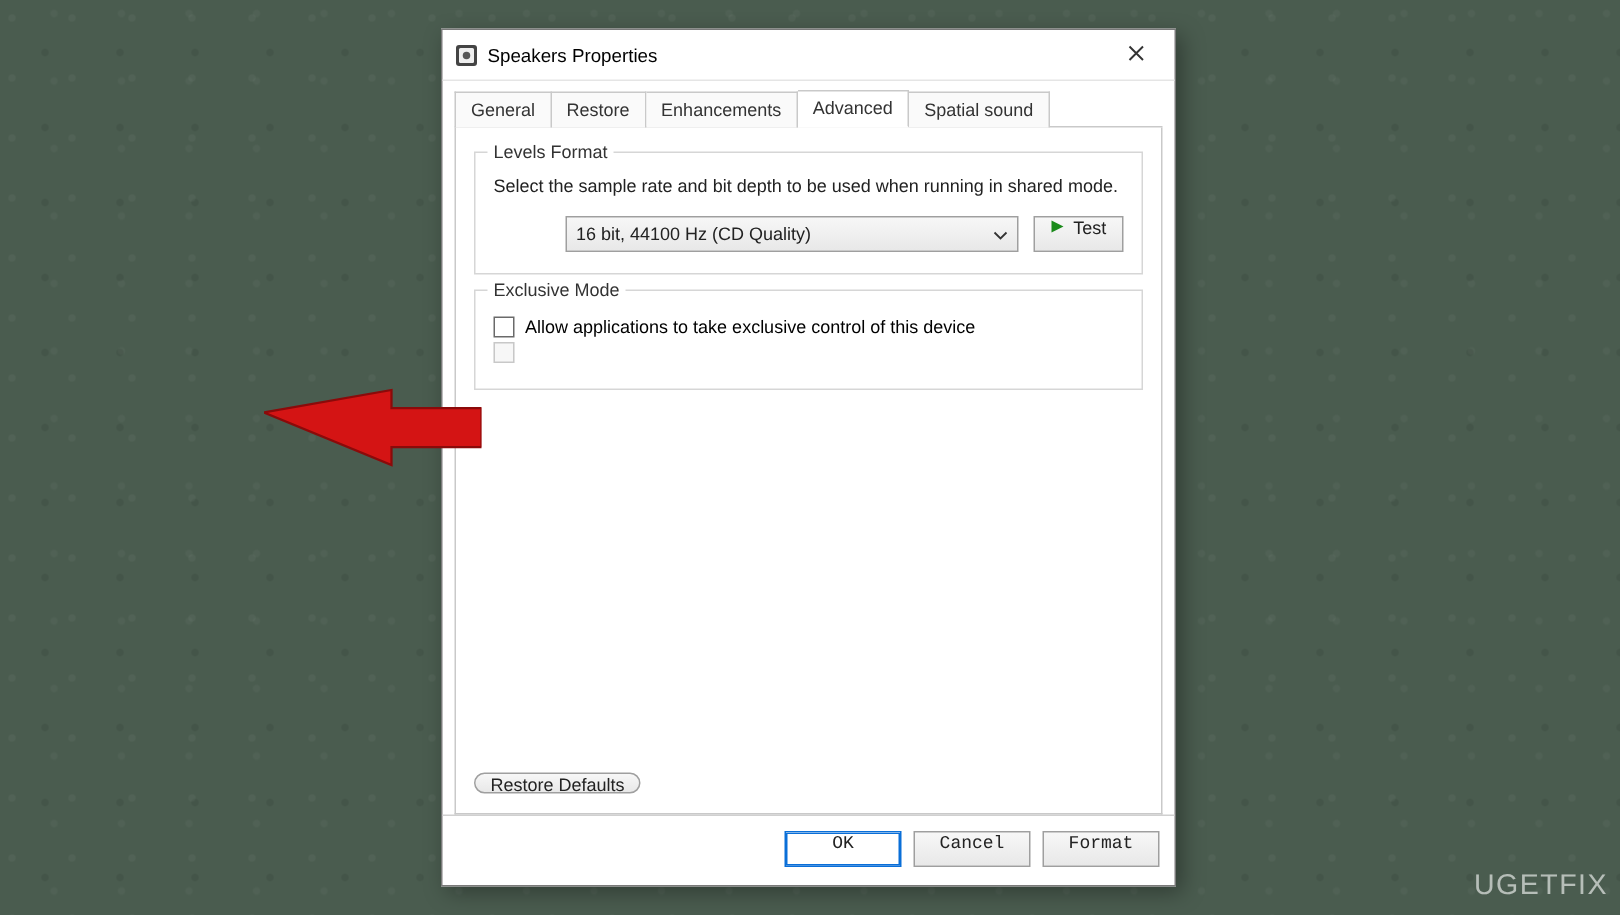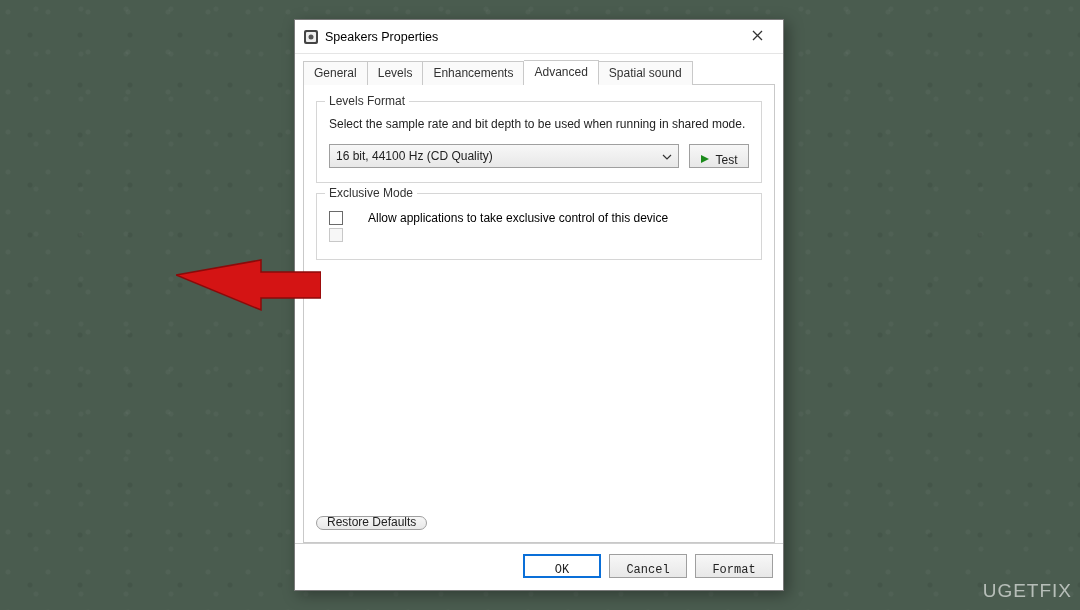--- a/index.html
+++ b/index.html
@@ -114,20 +114,21 @@
     font-size: 12px;
     color: #222;
     line-height: 1.35;
     margin-bottom: 12px;
   }
 
   .format-row {
     display: flex;
     gap: 10px;
     align-items: stretch;
+    margin-left: 48px;
   }
   .dropdown {
     flex: 1;
     height: 24px;
     border: 1px solid #9f9f9f;
     background: linear-gradient(#f7f7f7,#e8e8e8);
     display: flex;
     align-items: center;
     padding: 0 6px;
     font-size: 12px;
@@ -137,34 +138,34 @@
   }
   .dropdown .dd-text { flex:1; }
   .dropdown .chevron { width: 10px; height: 10px; }
 
   .btn {
     height: 24px;
     min-width: 60px;
     border: 1px solid #9f9f9f;
     background: linear-gradient(#f7f7f7,#e8e8e8);
     display: inline-flex;
-    align-items: flex-end;
+    align-items: flex-start;
     justify-content: center;
     font-size: 12px;
     color: #222;
     padding: 0 10px;
     gap: 5px;
     cursor: pointer;
   }
   .btn .play-icon svg { width:10px; height:10px; }
 
   .check-row {
     display: flex;
     align-items: center;
-    gap: 25px;
+    gap: 7px;
     margin: 3px 0;
     font-size: 12px;
   }
   .checkbox {
     width: 14px; height: 14px;
     border: 1px solid #6a6a6a;
     background: #fff;
   }
   .check-row.disabled { color: #9b9b9b; }
   .check-row.disabled .checkbox { border-color: #c8c8c8; background:#f7f7f7; }
@@ -231,21 +232,21 @@
         <svg viewBox="0 0 11 11">
             <path d="M1 1 L10 10 M10 1 L1 10" stroke="#333" stroke-width="1.3"></path>
           </svg>
       </span>
     </div>
   </div>
 
   <div class="tabs-wrap">
     <div class="tabs">
       <div class="tab">General</div>
-      <div class="tab">Levels</div>
+      <div class="tab">Restore</div>
       <div class="tab">Enhancements</div>
       <div class="tab active">Advanced</div>
       <div class="tab">Spatial sound</div>
     </div>
 
     <div class="tab-panel" style="height:458px;">
 
       <div class="groupbox">
         <div class="legend">Levels Format</div>
         <div class="desc">Select the sample rate and bit depth to be used when running in shared mode.</div>

